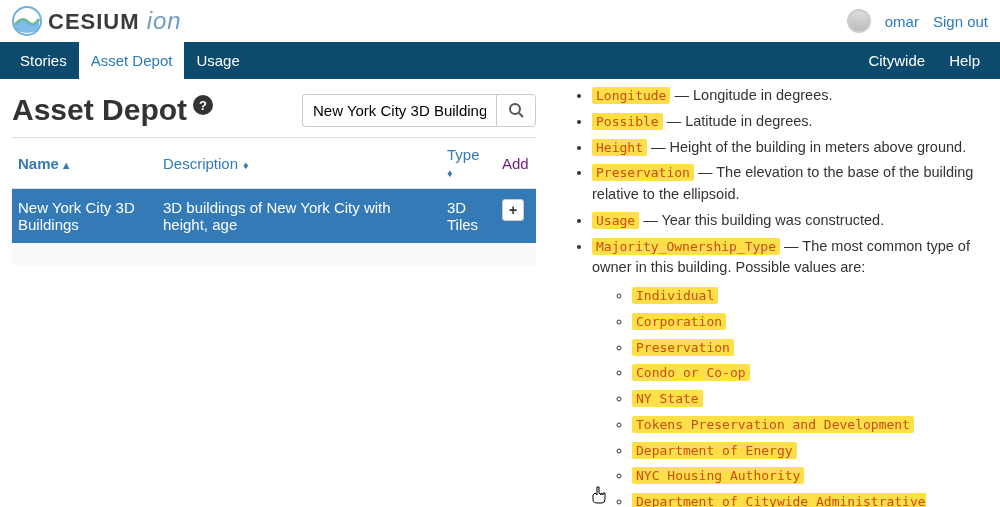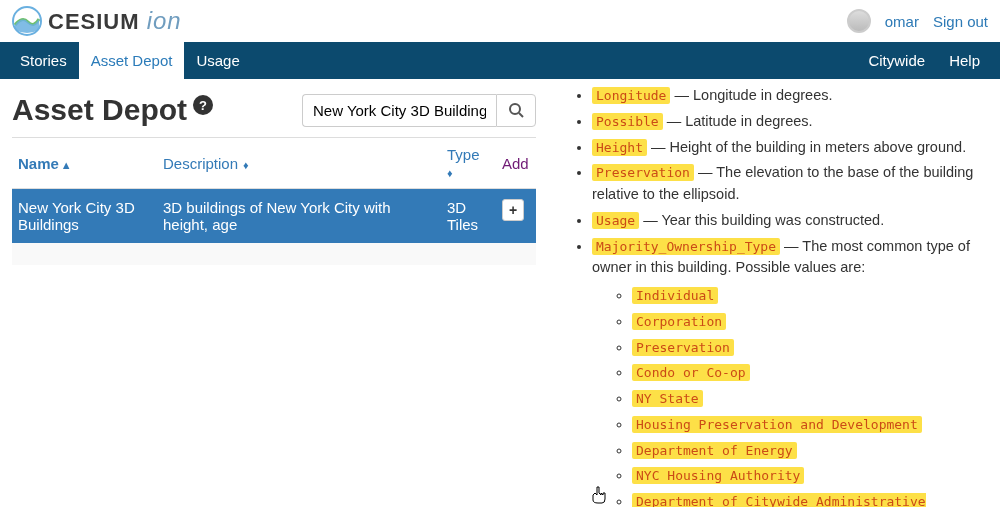--- a/index.html
+++ b/index.html
@@ -282,21 +282,21 @@
         <li><code class="prop">Possible</code>  — Latitude in degrees.</li>
         <li><code class="prop">Height</code>  — Height of the building in meters above ground.</li>
         <li><code class="prop">Preservation</code>  — The elevation to the base of the building relative to the ellipsoid.</li>
         <li><code class="prop">Usage</code>  — Year this building was constructed.</li>
         <li><code class="prop">Majority_Ownership_Type</code>  — The most common type of owner in this building. Possible values are:<ul>
             <li><code class="prop">Individual</code></li>
             <li><code class="prop">Corporation</code></li>
             <li><code class="prop">Preservation</code></li>
             <li><code class="prop">Condo or Co-op</code></li>
             <li><code class="prop">NY State</code></li>
-            <li><code class="prop">Housing Preservation and Development</code></li>
+            <li><code class="prop">Tokens Preservation and Development</code></li>
             <li><code class="prop">Department of Energy</code></li>
             <li><code class="prop">NYC Housing Authority</code></li>
             <li><code class="prop">Department of Citywide Administrative Services</code></li>
           </ul></li>
       </ul>
 
     <span class="cursor-icon" style="left:42px; top:408px;">
       <svg width="18" height="20" viewBox="0 0 18 20">
         <path d="M7 2 L7 10 L5 8 L3 10 L3 15 Q3 18 8 18 L12 18 Q15 18 15 14 L15 8 L13 8 L13 10 L11 8 L11 10 L9 8 L9 2 Z" fill="#fff" stroke="#000" stroke-width="1"></path>
       </svg>

